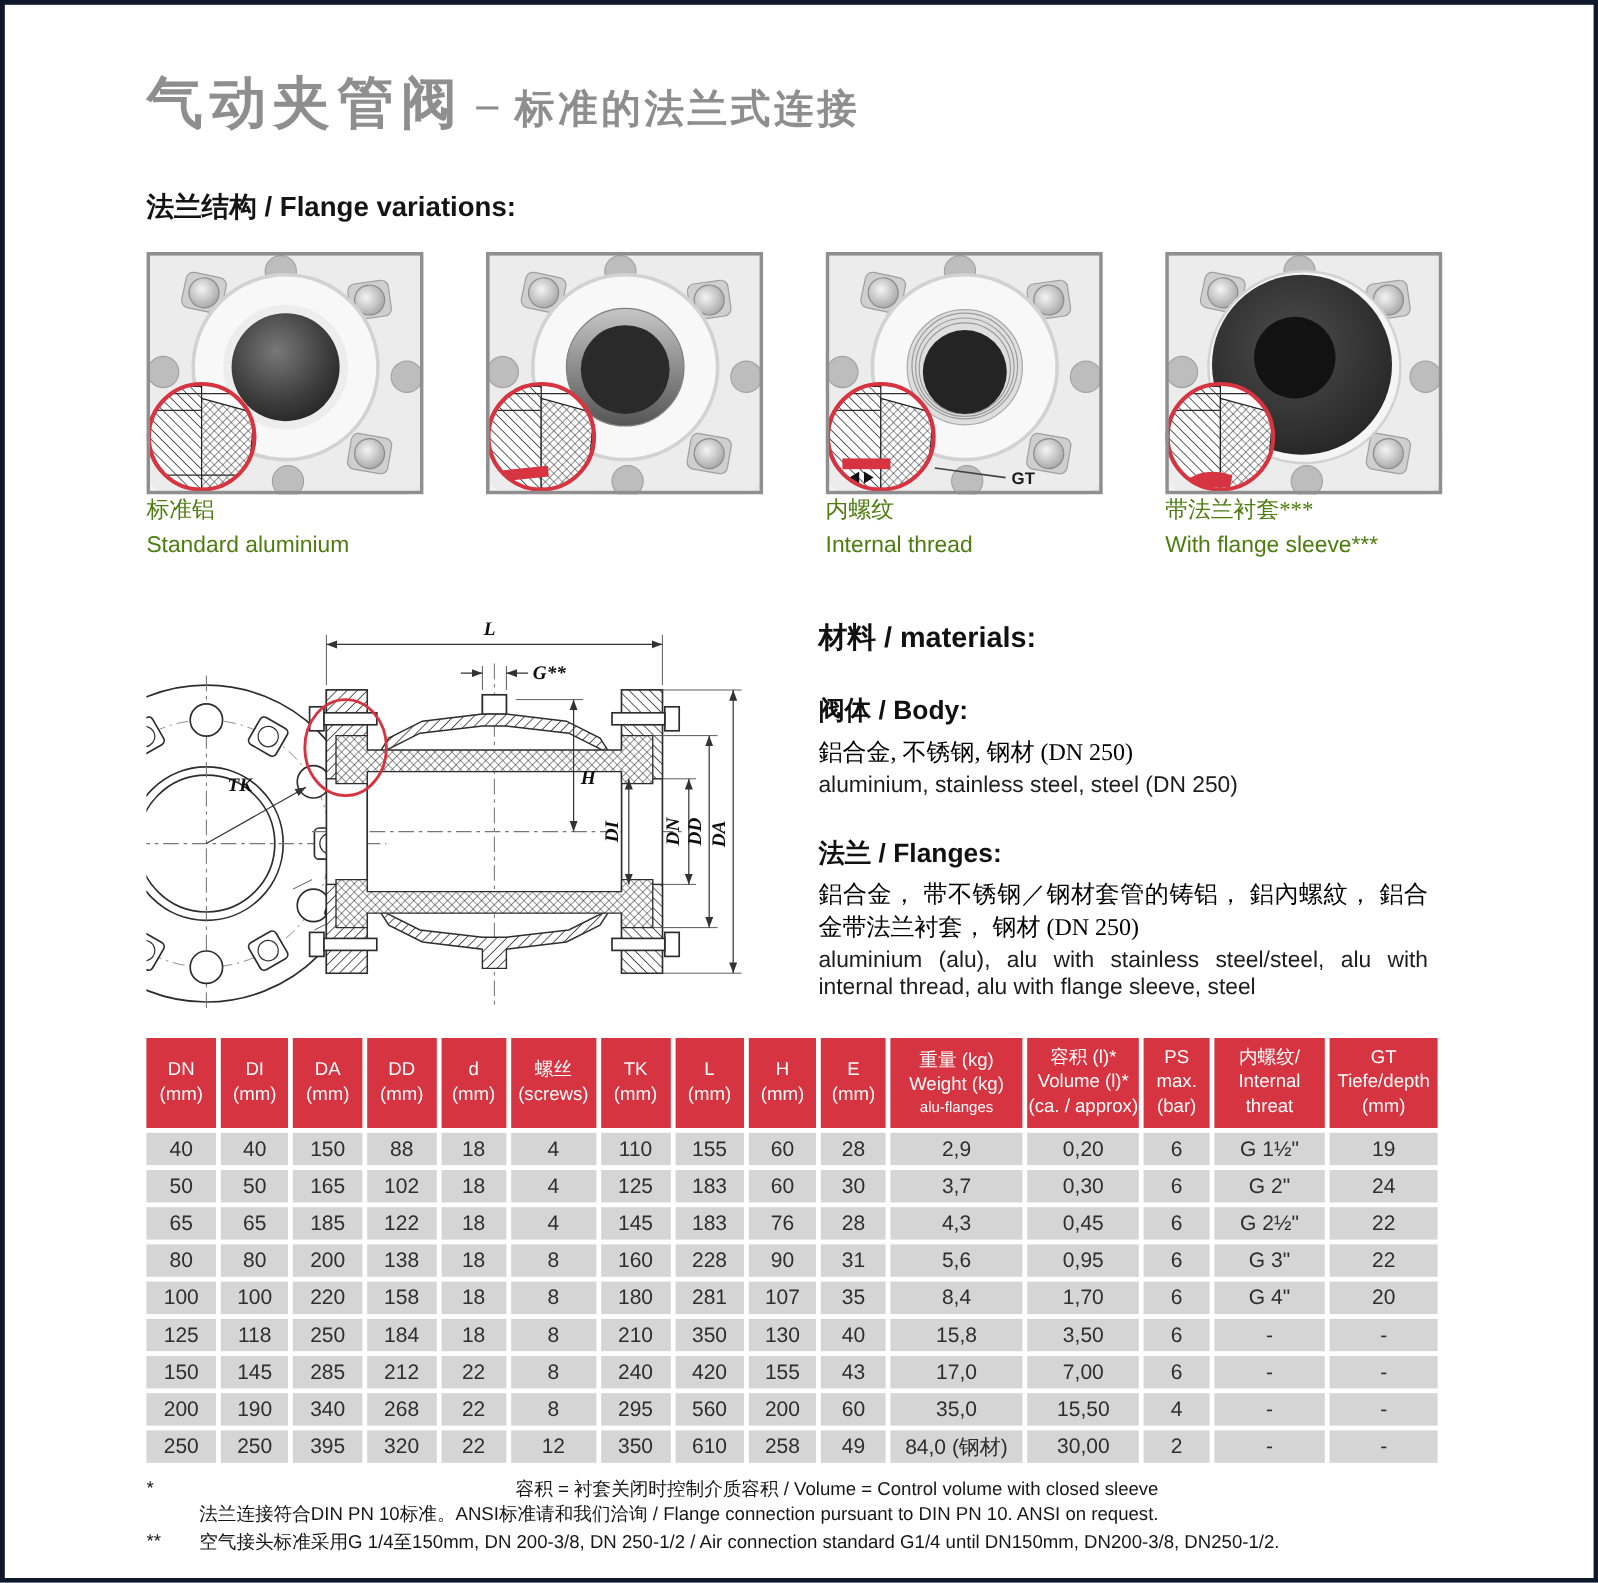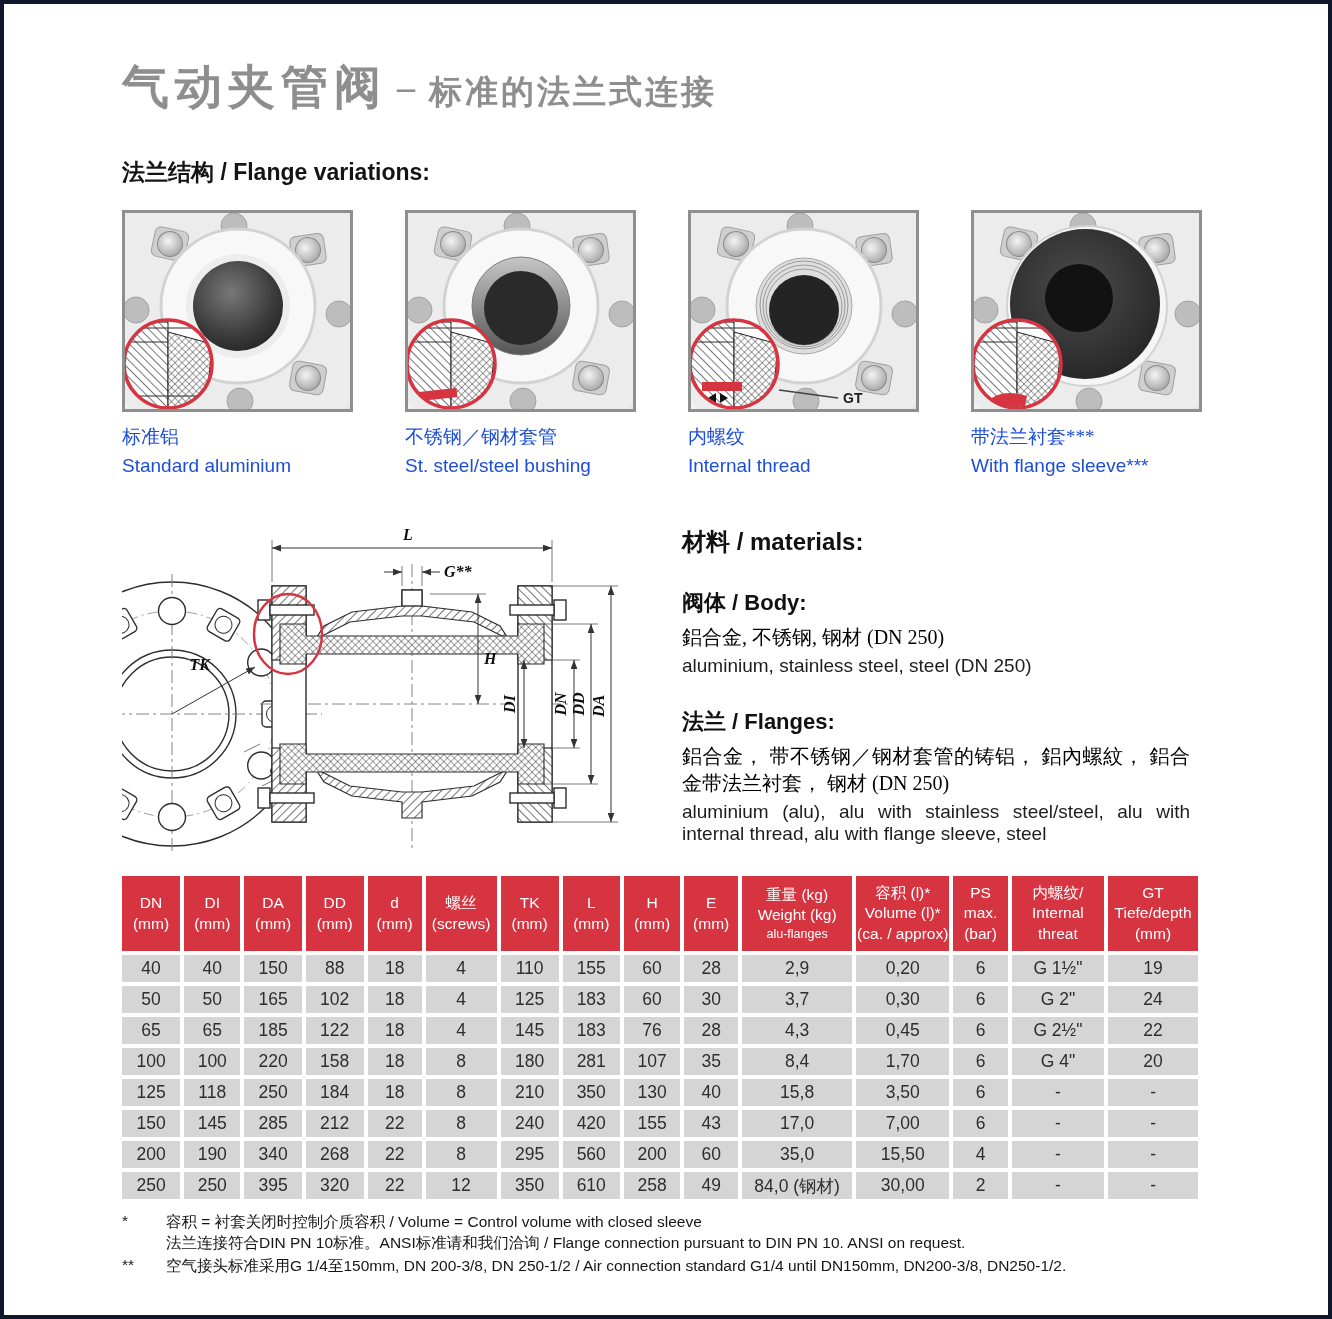--- a/index.html
+++ b/index.html
@@ -14,21 +14,21 @@
 
   
   .sec-head{margin-top:46px;font-size:23px;color:#141414;}
   .sec-head .zh{font-family:"Liberation Serif",serif;font-weight:bold;}
   .sec-head .en{font-weight:bold;}
 
   
   .photos{display:flex;justify-content:space-between;margin-top:22px;}
   .photo-card{width:231px;}
   svg.photo{display:block;}
-  .caption{margin-top:11px;font-size:19px;color:#1d4ed8;line-height:1.5;}
+  .caption{margin-top:0;font-size:19px;color:#4d7c0f;line-height:1.5;}
   .caption .zh{font-family:"Liberation Serif",serif;}
 
   
   .mid{display:flex;margin-top:44px;}
   .drawing-wrap{width:560px;height:332px;flex:none;}
   .materials{width:508px;}
   .materials .m-head{font-size:24px;font-weight:bold;margin:2px 0 0;color:#111;}
   .materials .m-sub{font-size:22px;font-weight:bold;margin:30px 0 6px;color:#111;}
   .materials p{margin:0 0 4px;}
   .m-zh{font-size:20px;font-family:"Liberation Serif",serif;color:#000000;}
@@ -39,21 +39,21 @@
   
   table.dim{border-collapse:separate;border-spacing:4px;table-layout:fixed;margin:16px 0 0 -4px;}
   table.dim th{background:var(--accent-red);color:#fff;font-weight:normal;font-size:15.5px;line-height:1.32;padding:7px 1px;vertical-align:middle;text-align:center;}
   table.dim th .hsmall{font-size:12.5px;}
   table.dim td{background:var(--row-gray);color:#2e2e2e;font-size:17.5px;text-align:center;height:27px;padding:0 2px;overflow:hidden;white-space:nowrap;}
 
   
   .footnotes{margin-top:9px;font-size:15.5px;color:#161616;}
   .fn-row{display:flex;margin-bottom:2px;}
   .fn-marker{width:44px;flex:none;}
-  .fn-lines div{line-height:1.35;}
+  .fn-lines div{line-height:1.35;text-align:right;}
 
   
   .oline{fill:#fff;stroke:#2d2d2d;stroke-width:1.4;}
   .thin{fill:none;stroke:#2d2d2d;stroke-width:1;}
   .cl{fill:none;stroke:#777;stroke-width:0.9;stroke-dasharray:13 4 3 4;}
   .dimln{stroke:#333;stroke-width:1;fill:none;}
   .ext{stroke:#555;stroke-width:0.8;fill:none;}
   .dimtext{font:italic bold 16px "Liberation Serif",serif;fill:#0f0f0f;}
   .gtlabel{font:bold 14px "Liberation Sans",sans-serif;fill:#1b1b1b;}
 </style>
@@ -190,24 +190,20 @@
           <g clip-path="url(#clip2)">
             <rect x="0" y="112" width="46" height="90" fill="url(#hatchL)" stroke="#222"></rect>
             <polygon points="46,122 90,134 84,200 46,200" fill="url(#xhatch)" stroke="#222"></polygon>
             <path d="M4,118 H90 M4,132 H46" class="thin"></path>
             <rect x="14" y="180" width="38" height="9" style="fill:var(--accent-red)" transform="rotate(-6 33 184)"></rect>
           </g>
           <circle cx="46" cy="154" r="44" fill="none" stroke-width="3.5" style="stroke:var(--accent-red)"></circle>
         </g>
         <rect x="1.5" y="1.5" width="228" height="199" fill="none" stroke="#8f8f8f" stroke-width="3"></rect>
       </svg>
-      <div class="caption">
-        <div class="zh">不锈钢／钢材套管</div>
-        <div class="en">St. steel/steel bushing</div>
-      </div>
     </div>
 
     <div class="photo-card">
       <svg class="photo" width="231" height="202" viewBox="0 0 231 202">
         <rect width="231" height="202" fill="url(#photoBg)"></rect>
         <circle cx="116" cy="96" r="148" fill="#ececec"></circle>
         <circle cx="112" cy="16" r="13" fill="#bdbdbd" stroke="#a3a3a3"></circle>
         <circle cx="14" cy="100" r="13" fill="#bdbdbd" stroke="#a3a3a3"></circle>
         <circle cx="217" cy="104" r="13" fill="#bdbdbd" stroke="#a3a3a3"></circle>
         <circle cx="118" cy="191" r="13" fill="#bdbdbd" stroke="#a3a3a3"></circle>
@@ -558,20 +554,37 @@
           <td>183</td>
           <td>76</td>
           <td>28</td>
           <td>4,3</td>
           <td>0,45</td>
           <td>6</td>
           <td>G 2½"</td>
           <td>22</td>
         </tr>
         <tr>
+          <td>80</td>
+          <td>80</td>
+          <td>200</td>
+          <td>138</td>
+          <td>18</td>
+          <td>8</td>
+          <td>160</td>
+          <td>228</td>
+          <td>90</td>
+          <td>31</td>
+          <td>5,6</td>
+          <td>0,95</td>
+          <td>6</td>
+          <td>G 3"</td>
+          <td>22</td>
+        </tr>
+        <tr>
           <td>100</td>
           <td>100</td>
           <td>220</td>
           <td>158</td>
           <td>18</td>
           <td>8</td>
           <td>180</td>
           <td>281</td>
           <td>107</td>
           <td>35</td>

